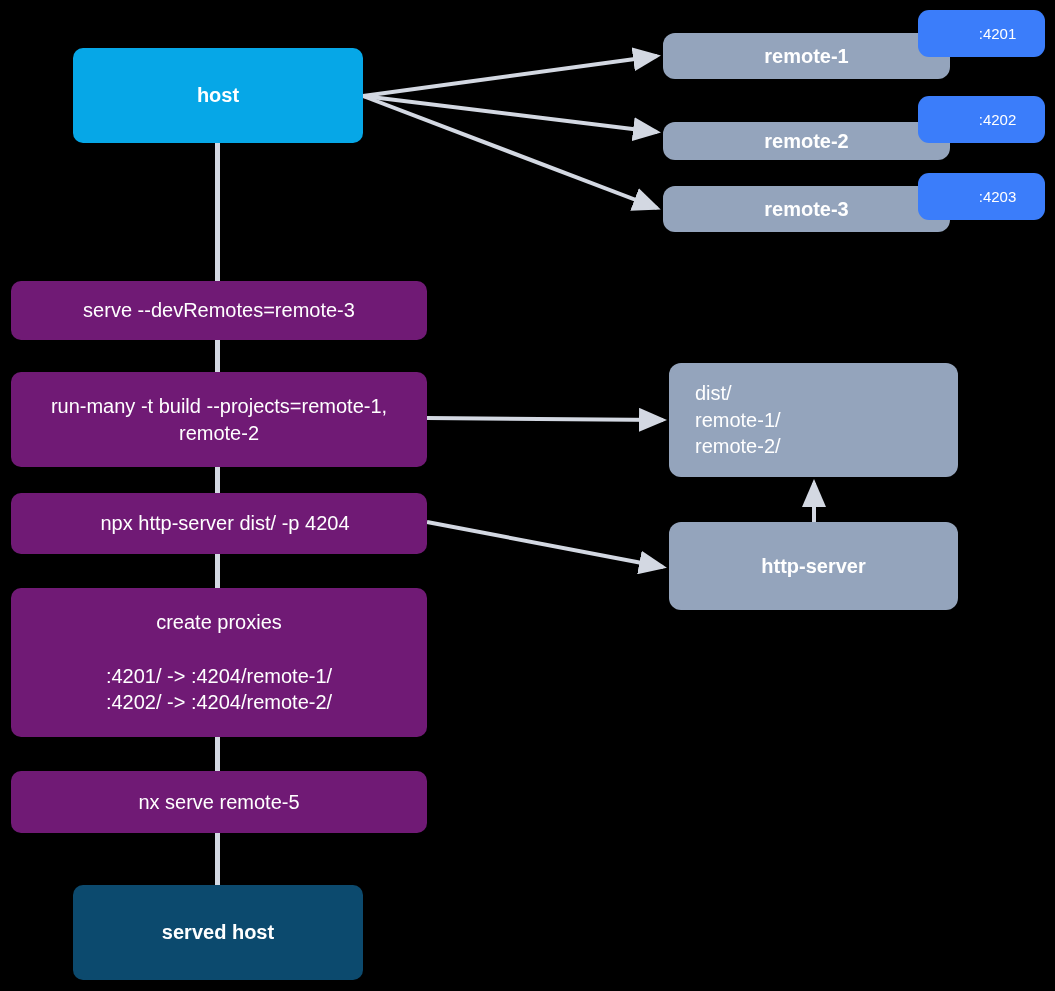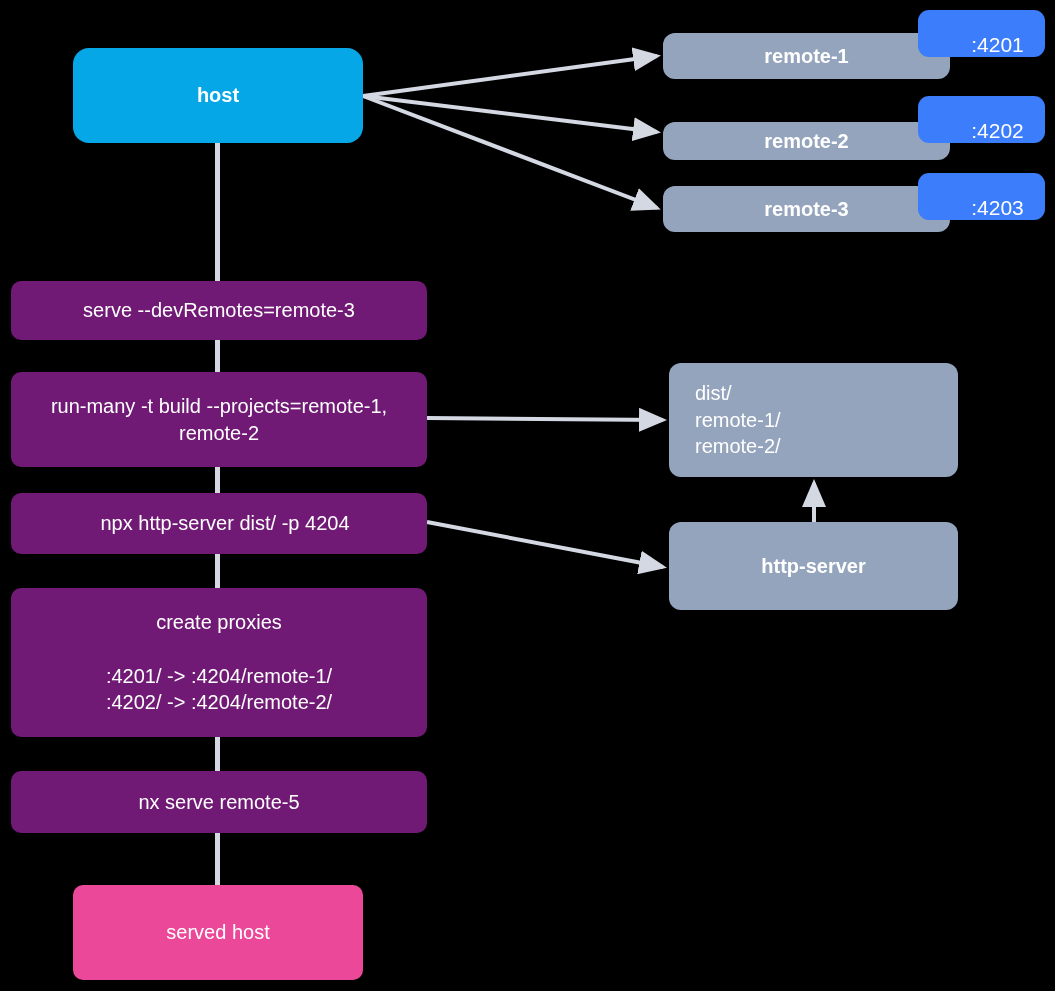--- a/index.html
+++ b/index.html
@@ -27,22 +27,22 @@
     line-height: 1.33;
     white-space: pre-line;
     z-index: 3;
   }
   .node.host {
     background: #06a7e7;
     font-weight: bold;
     font-size: 20px;
   }
   .node.served {
-    background: #ec4899;
-    font-weight: normal;
+    background: #0c4a6e;
+    font-weight: bold;
     font-size: 20px;
   }
   .node.remote {
     background: #94a4bc;
     font-weight: bold;
     font-size: 20px;
     border-radius: 12px;
     text-align: right;
   }
   .node.gray {
@@ -63,23 +63,23 @@
     font-size: 20px;
     border-radius: 10px;
   }
   .badge {
     position: absolute;
     box-sizing: border-box;
     background: #3b7dfa;
     color: #ffffff;
     border-radius: 11px;
     display: flex;
-    align-items: flex-end;
+    align-items: center;
     justify-content: center;
-    font-size: 21px;
+    font-size: 15px;
     font-weight: normal;
     z-index: 5;
     padding-left: 32px;
   }
   #edges {
     position: absolute;
     left: 0;
     top: 0;
     width: 1055px;
     height: 991px;
@@ -118,21 +118,21 @@
     <line x1="814" y1="522" x2="814" y2="483" stroke="#d3d8e2" stroke-width="4" marker-end="url(#arrowhead)"></line>
   </svg>
 
   <div class="spine" style="top:143px; height:140px;"></div>
   <div class="spine" style="top:338px; height:36px;"></div>
   <div class="spine" style="top:466px; height:28px;"></div>
   <div class="spine" style="top:553px; height:36px;"></div>
   <div class="spine" style="top:736px; height:36px;"></div>
   <div class="spine" style="top:831px; height:55px;"></div>
 
-  <div class="node host" style="left:73px; top:48px; width:290px; height:95px;border-radius:16px;">
+  <div class="node host" style="left:73px; top:48px; width:290px; height:95px;">
     <span>host</span>
   </div>
 
   <div class="node remote" style="left:663px; top:33px; width:287px; height:46px;">
     <span>remote-1</span>
   </div>
   <div class="badge" style="left:918px; top:10px; width:127px; height:47px;">
     <span>:4201</span>
   </div>
 

